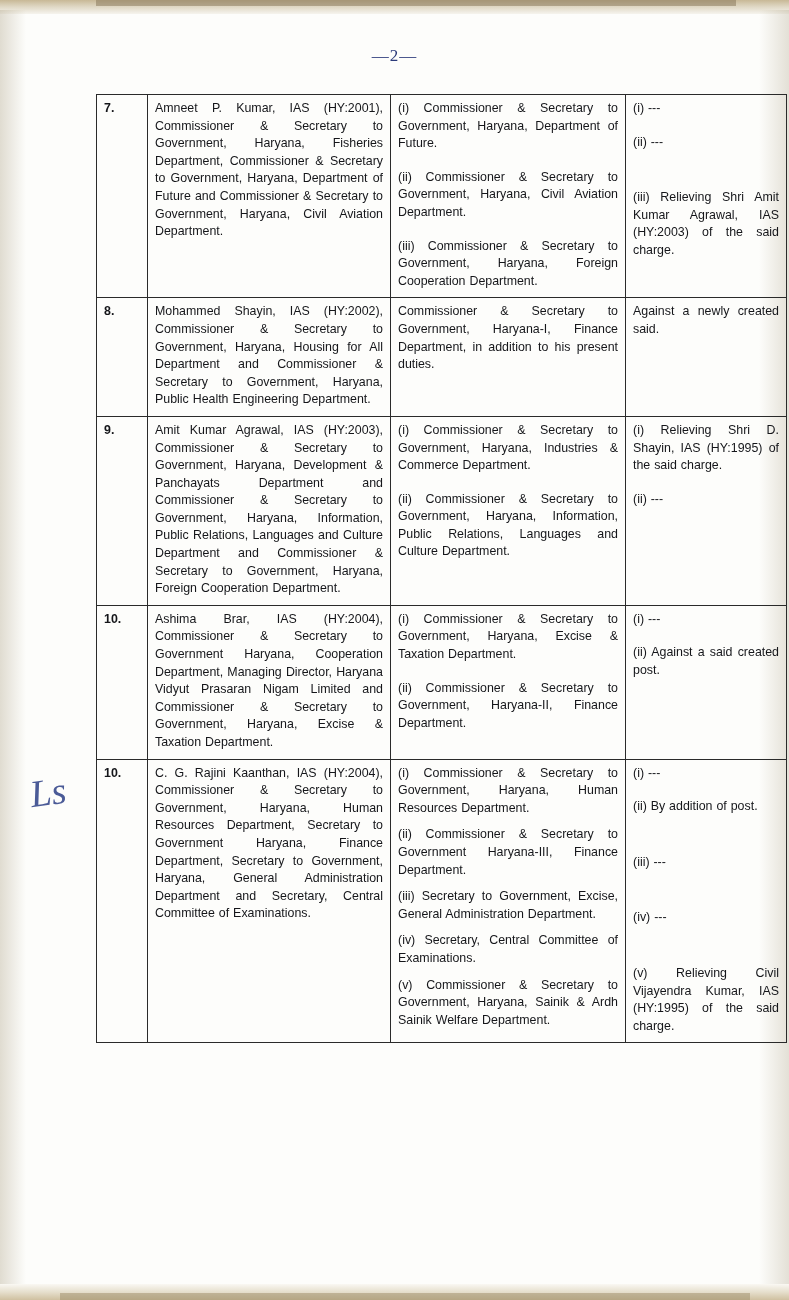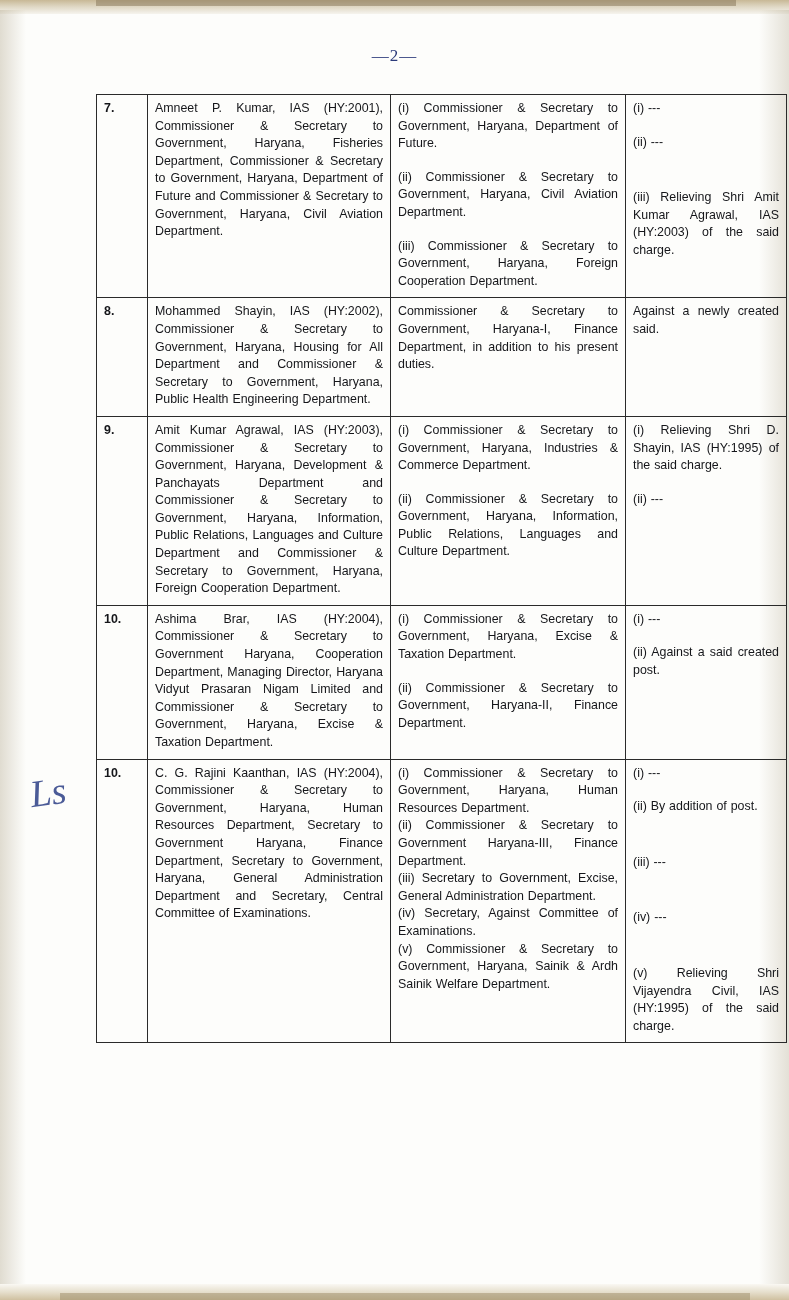--- a/index.html
+++ b/index.html
@@ -111,21 +111,21 @@
     font-weight: bold;
     padding-left: 2px;
     padding-right: 2px;
   }
   td.col-a { width: 228px; }
   td.col-b { width: 220px; }
   td.col-c { width: 146px; }
 
   .cell-block { display: block; }
   .cell-block + .cell-block { margin-top: 16px; }
-  .cell-block.tight + .cell-block.tight { margin-top: 0; }
+  .cell-block.tight + .cell-block.tight { margin-top: 9px; }
   .gap-lg + .cell-block { margin-top: 38px; }
 </style>
 </head>
 <body>
 
 <div class="page-bg"></div>
 <div class="top-edge"></div>
 <div class="top-edge-dark"></div>
 <div class="left-shade"></div>
 <div class="right-shade"></div>
@@ -191,26 +191,26 @@
         </td>
       </tr>
 
       <tr>
         <td class="col-sr">10.</td>
         <td class="col-a">C. G. Rajini Kaanthan, IAS (HY:2004), Commissioner &amp; Secretary to Government, Haryana, Human Resources Department, Secretary to Government Haryana, Finance Department, Secretary to Government, Haryana, General Administration Department and Secretary, Central Committee of Examinations.</td>
         <td class="col-b">
           <span class="cell-block tight">(i) Commissioner &amp; Secretary to Government, Haryana, Human Resources Department.</span>
           <span class="cell-block tight">(ii) Commissioner &amp; Secretary to Government Haryana-III, Finance Department.</span>
           <span class="cell-block tight">(iii) Secretary to Government, Excise, General Administration Department.</span>
-          <span class="cell-block tight">(iv) Secretary, Against Committee of Examinations.</span>
+          <span class="cell-block tight">(iv) Secretary, Central Committee of Examinations.</span>
           <span class="cell-block tight">(v) Commissioner &amp; Secretary to Government, Haryana, Sainik &amp; Ardh Sainik Welfare Department.</span>
         </td>
         <td class="col-c">
           <span class="cell-block">(i) ---</span>
           <span class="cell-block gap-lg">(ii) By addition of post.</span>
           <span class="cell-block gap-lg">(iii) ---</span>
           <span class="cell-block gap-lg">(iv) ---</span>
-          <span class="cell-block gap-lg">(v) Relieving Shri Vijayendra Civil, IAS (HY:1995) of the said charge.</span>
+          <span class="cell-block gap-lg">(v) Relieving Civil Vijayendra Kumar, IAS (HY:1995) of the said charge.</span>
         </td>
       </tr>
     </tbody>
   </table>
 </div>
 
 </body></html>

